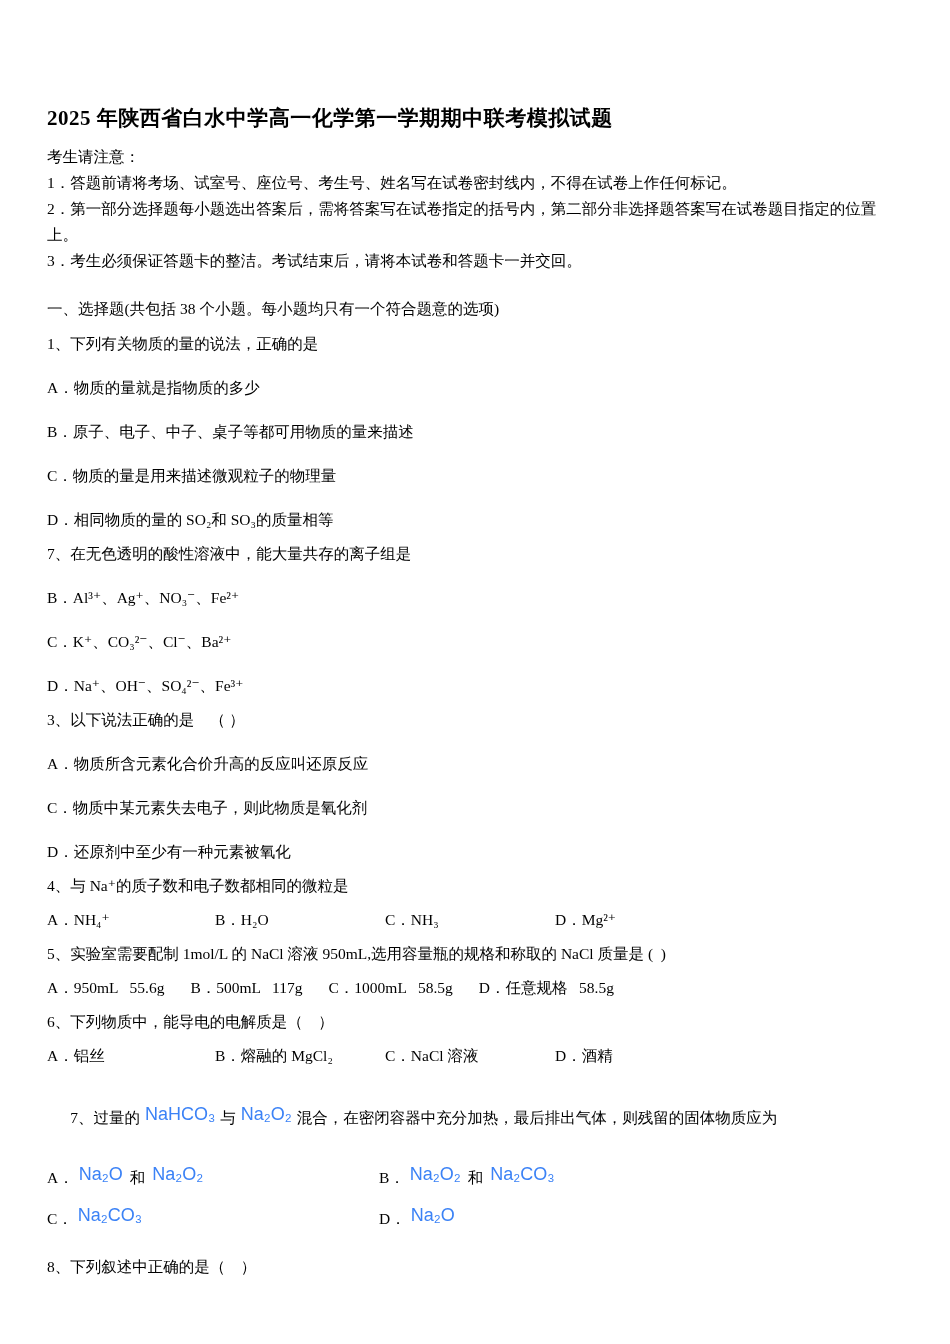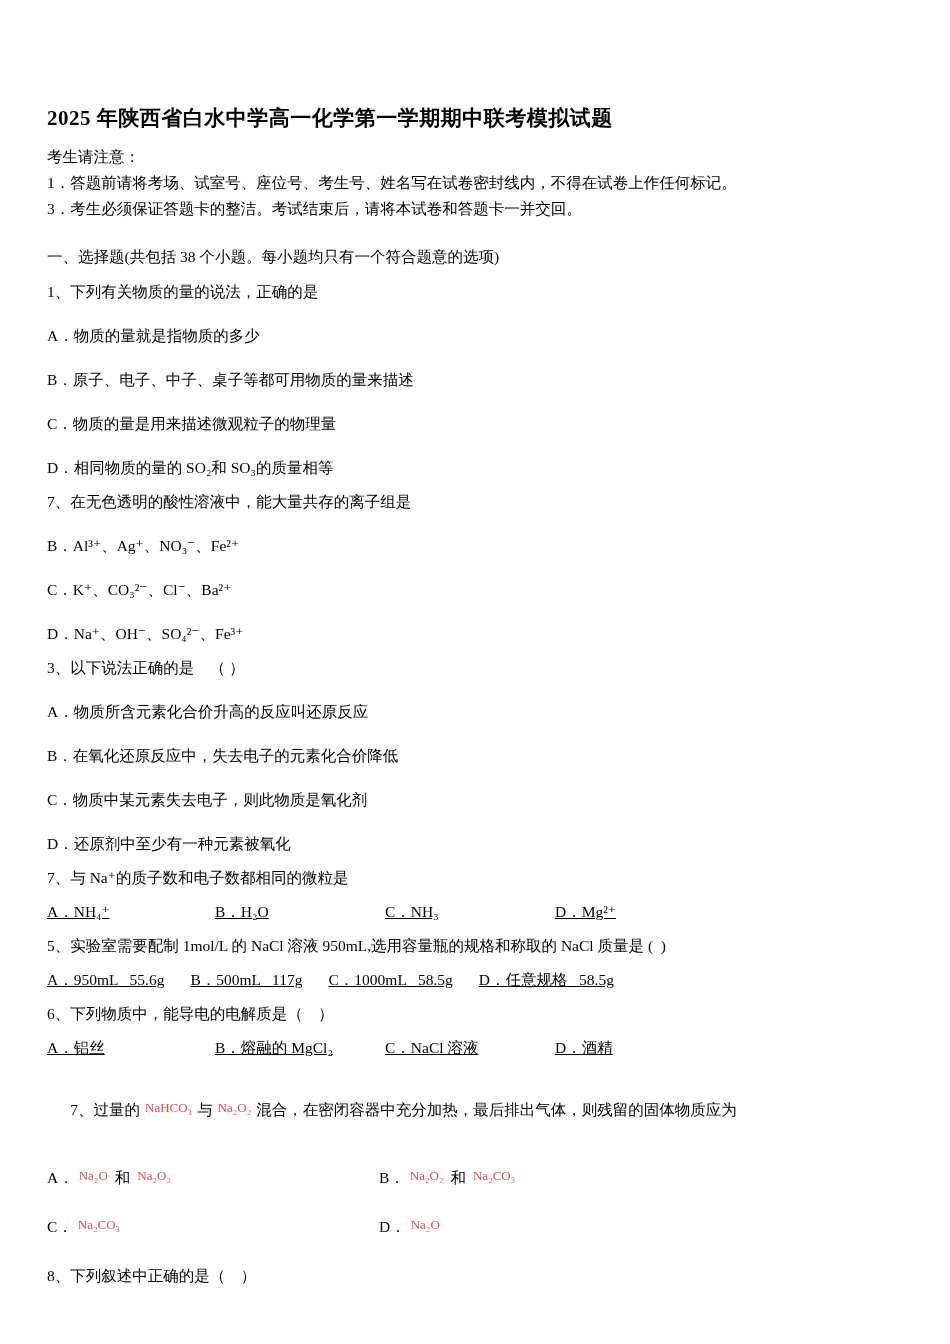--- a/index.html
+++ b/index.html
@@ -31,51 +31,52 @@
 
   .opt-grid4 {
     display: grid;
     grid-template-columns: 168px 170px 170px auto;
     margin-top: 13px; line-height: 21px;
   }
   .opt-flex {
     display: flex; column-gap: 26px;
     margin-top: 13px; line-height: 21px; align-items: center;
   }
-  .opt-flex span, .opt-grid4 span { white-space: pre; text-decoration: underline; }
+  .opt-flex span, .opt-grid4 span { white-space: pre; }
 
   
   .q7 .stem { margin-top: 20px; }
   .formula {
-    color: #ef4444;
-    font-family: Liberation Serif, serif;
-    font-size: 13px;
+    color: #3b82f6;
+    font-family: Liberation Sans, sans-serif;
+    font-size: 18px;
     position: relative; top: -3px;
     margin: 0 5px;
     white-space: pre;
   }
   .opt-grid2 {
     display: grid;
     grid-template-columns: 332px auto;
-    margin-top: 24px; line-height: 24px;
+    margin-top: 16px; line-height: 24px;
   }
   .optline { white-space: pre; }
   .q7-mid { margin: 0 2px; }
   .q8 .stem { margin-top: 25px; }
 </style>
 </head>
 <body>
 
 <div class="page">
 
   <h1 class="title">2025 年陕西省白水中学高一化学第一学期期中联考模拟试题</h1>
 
   <div>
     <div class="notice-line">考生请注意：</div>
     <div class="notice-line">1．答题前请将考场、试室号、座位号、考生号、姓名写在试卷密封线内，不得在试卷上作任何标记。</div>
+    <div class="notice-line">2．第一部分选择题每小题选出答案后，需将答案写在试卷指定的括号内，第二部分非选择题答案写在试卷题目指定的位置上。</div>
     <div class="notice-line">3．考生必须保证答题卡的整洁。考试结束后，请将本试卷和答题卡一并交回。</div>
   </div>
 
   <div class="section-heading">一、选择题(共包括 38 个小题。每小题均只有一个符合题意的选项)</div>
 
   <div class="q">
     <div class="stem">1、下列有关物质的量的说法，正确的是</div>
     <div class="opt">A．物质的量就是指物质的多少</div>
     <div class="opt">B．原子、电子、中子、桌子等都可用物质的量来描述</div>
     <div class="opt">C．物质的量是用来描述微观粒子的物理量</div>
@@ -85,27 +86,26 @@
   <div class="q">
     <div class="stem">7、在无色透明的酸性溶液中，能大量共存的离子组是</div>
     <div class="opt">B．Al³⁺、Ag⁺、NO₃⁻、Fe²⁺</div>
     <div class="opt">C．K⁺、CO₃²⁻、Cl⁻、Ba²⁺</div>
     <div class="opt">D．Na⁺、OH⁻、SO₄²⁻、Fe³⁺</div>
   </div>
 
   <div class="q">
     <div class="stem">3、以下说法正确的是　（ ）</div>
     <div class="opt">A．物质所含元素化合价升高的反应叫还原反应</div>
-    <div class="opt">B．在氧化还原反应中，失去电子的元素化合价降低</div>
     <div class="opt">C．物质中某元素失去电子，则此物质是氧化剂</div>
     <div class="opt">D．还原剂中至少有一种元素被氧化</div>
   </div>
 
   <div class="q">
-    <div class="stem">7、与 Na⁺的质子数和电子数都相同的微粒是</div>
+    <div class="stem">4、与 Na⁺的质子数和电子数都相同的微粒是</div>
     <div class="opt-grid4">
       <span>A．NH₄⁺</span>
       <span>B．H₂O</span>
       <span>C．NH₃</span>
       <span>D．Mg²⁺</span>
     </div>
   </div>
 
   <div class="q">
     <div class="stem">5、实验室需要配制 1mol/L 的 NaCl 溶液 950mL,选用容量瓶的规格和称取的 NaCl 质量是 (  )</div>

